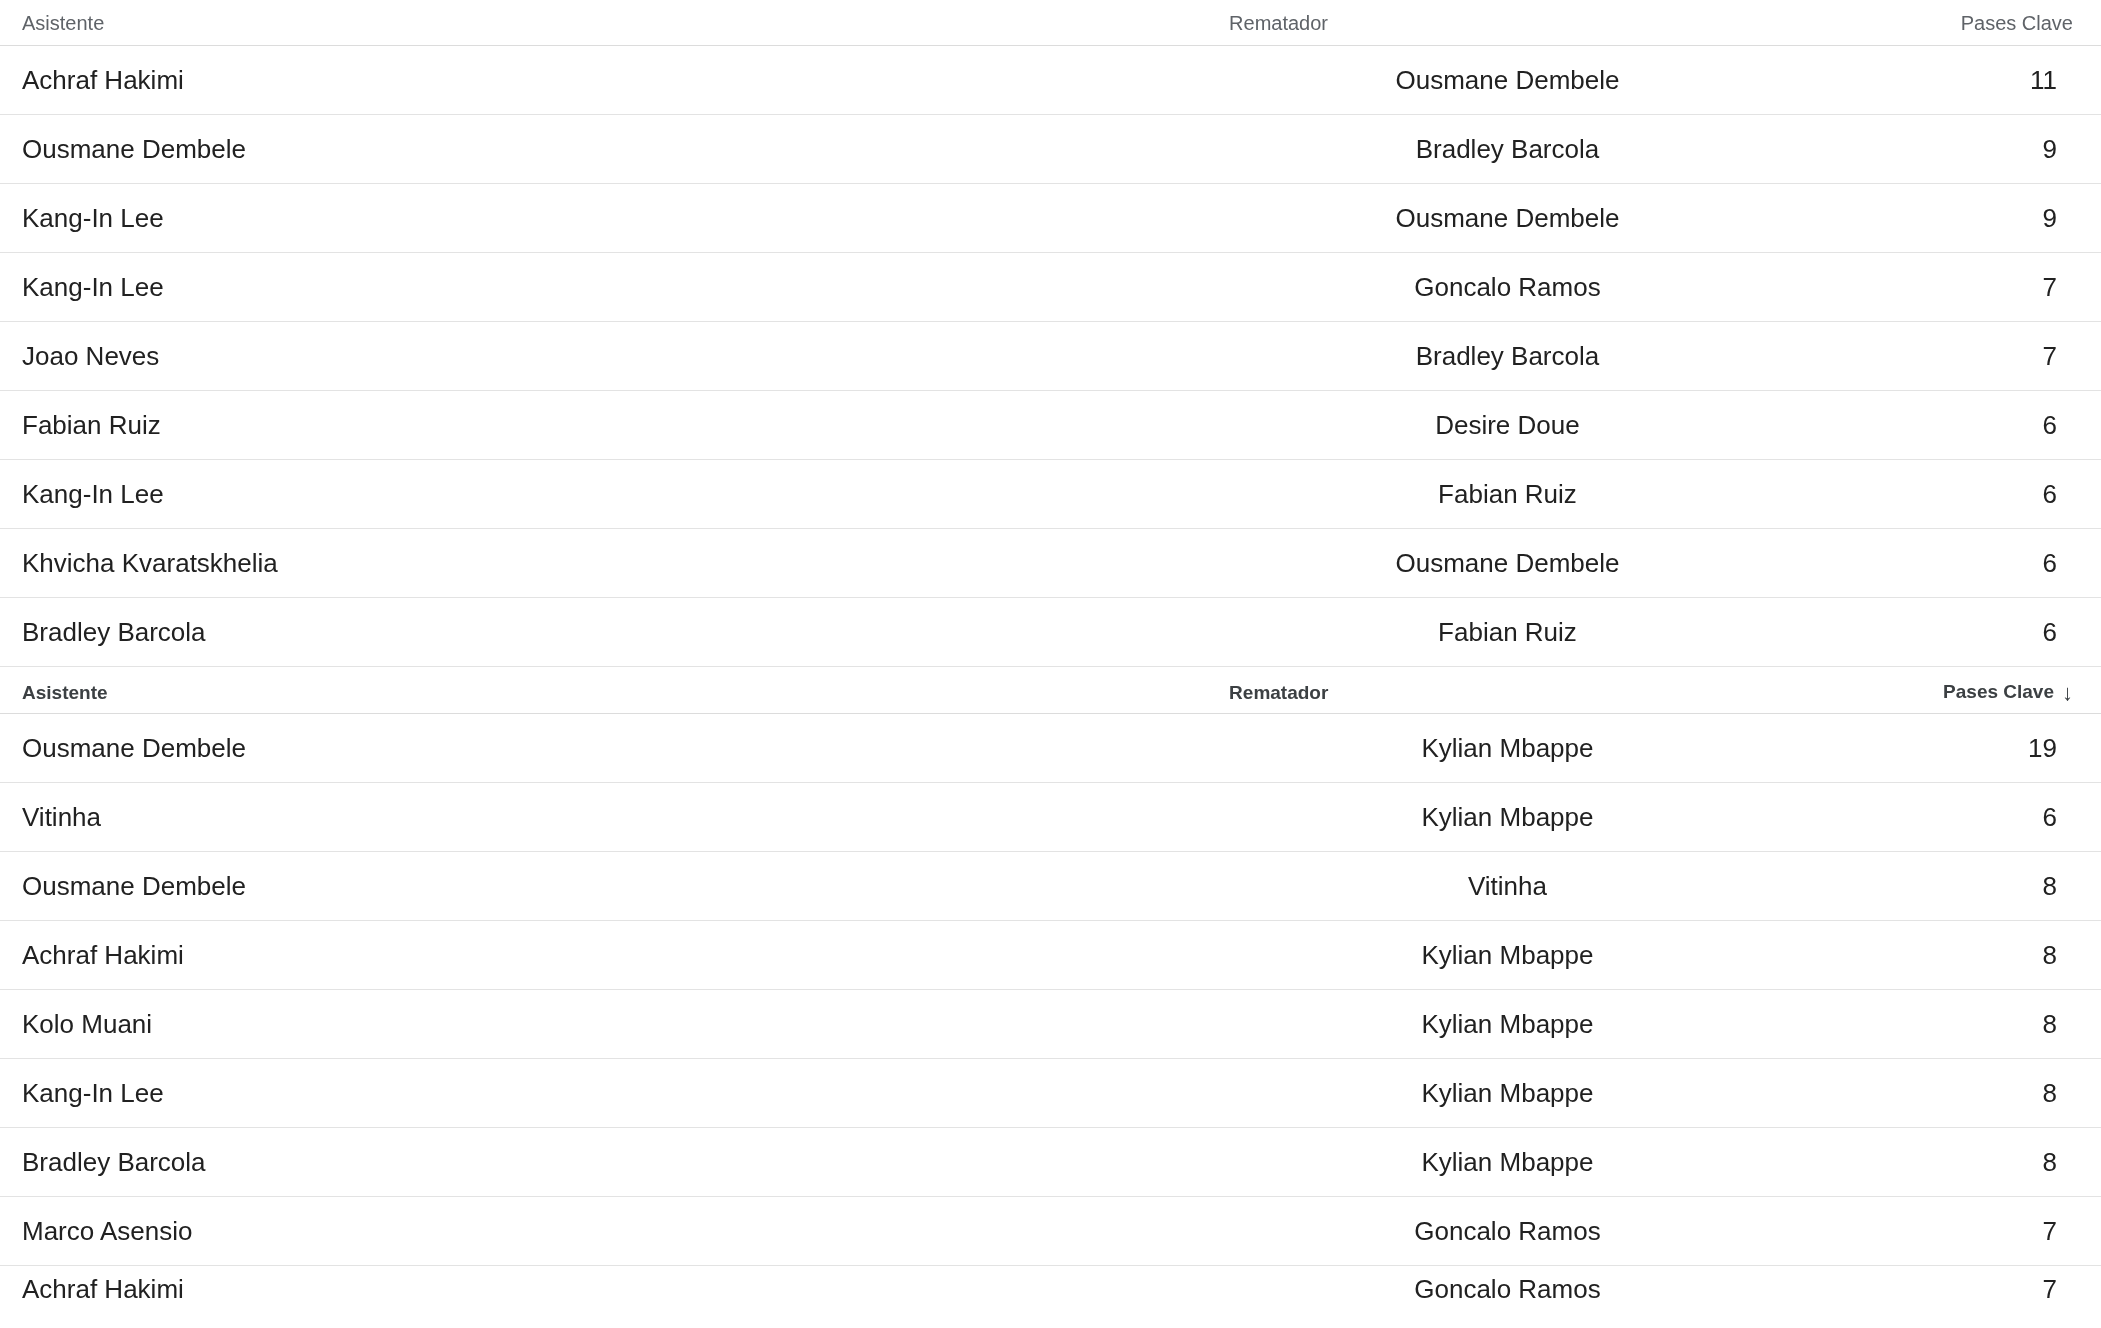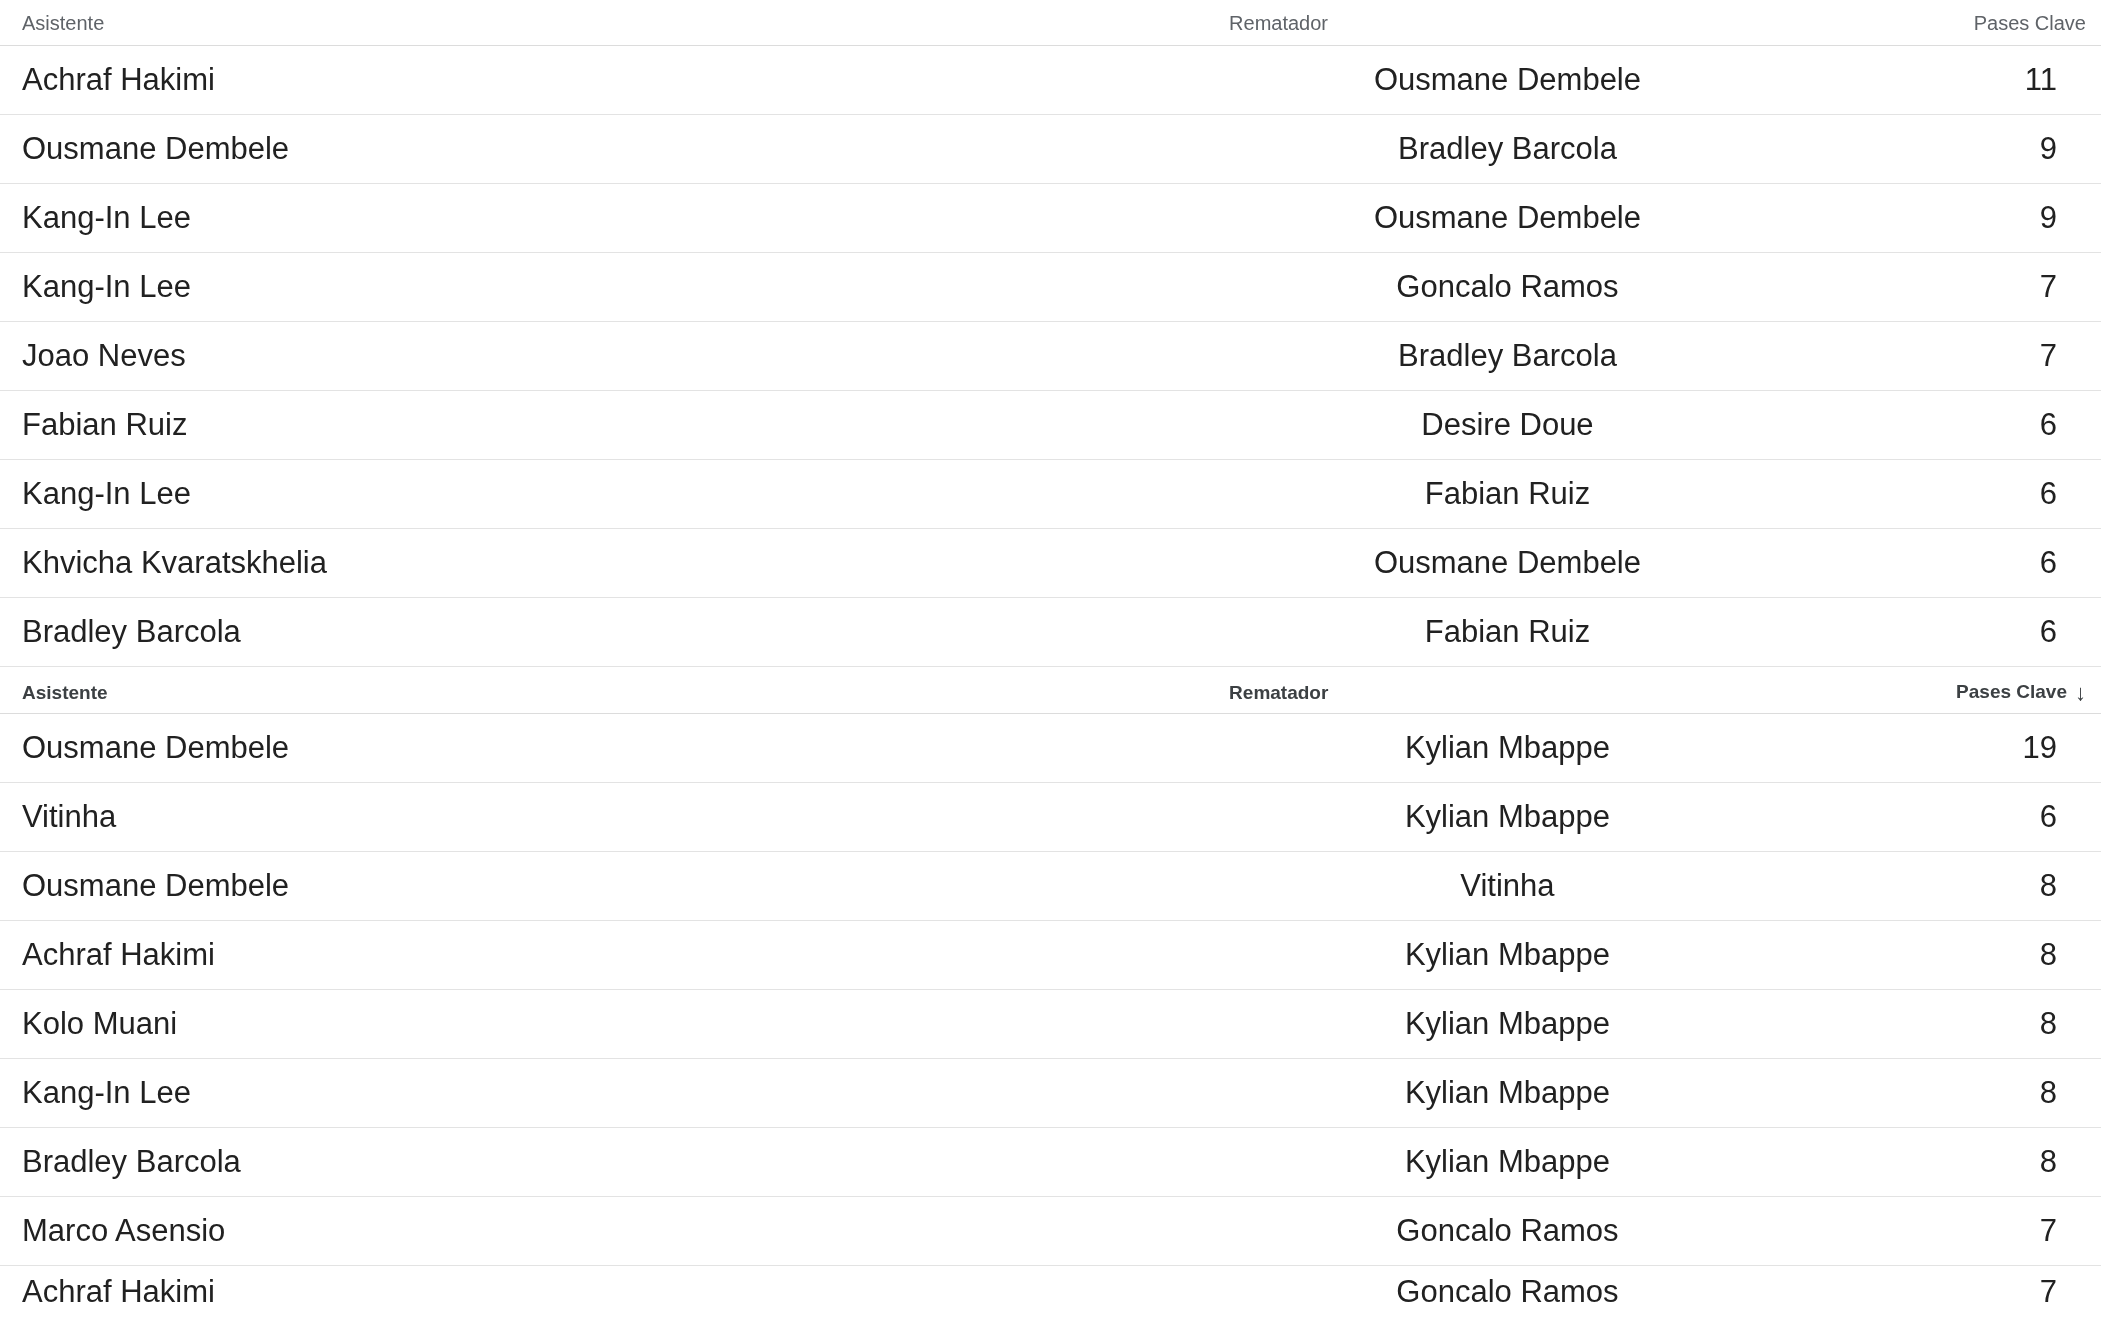--- a/index.html
+++ b/index.html
@@ -40,24 +40,24 @@
 
   
   .tbl-2 thead th {
     font-weight: 700;
     color: #3c4043;
     font-size: 19px;
   }
 
   th.assist { text-align: left;  padding-left: 22px; margin-top: 18px; }
   th.shoot  { text-align: left; }
-  th.keyp   { text-align: right; padding-right: 15px; }
+  th.keyp   { text-align: right; padding-right: 28px; }
 
   tbody td {
-    font-size: 31px;
+    font-size: 26px;
     font-weight: 400;
     color: #212121;
     height: 68px;
     padding: 0;
     border-bottom: 1px solid #e3e3e3;
     white-space: nowrap;
     overflow: hidden;
   }
   td.assist { text-align: left;  padding-left: 22px; }
   td.shoot  { text-align: center; }

